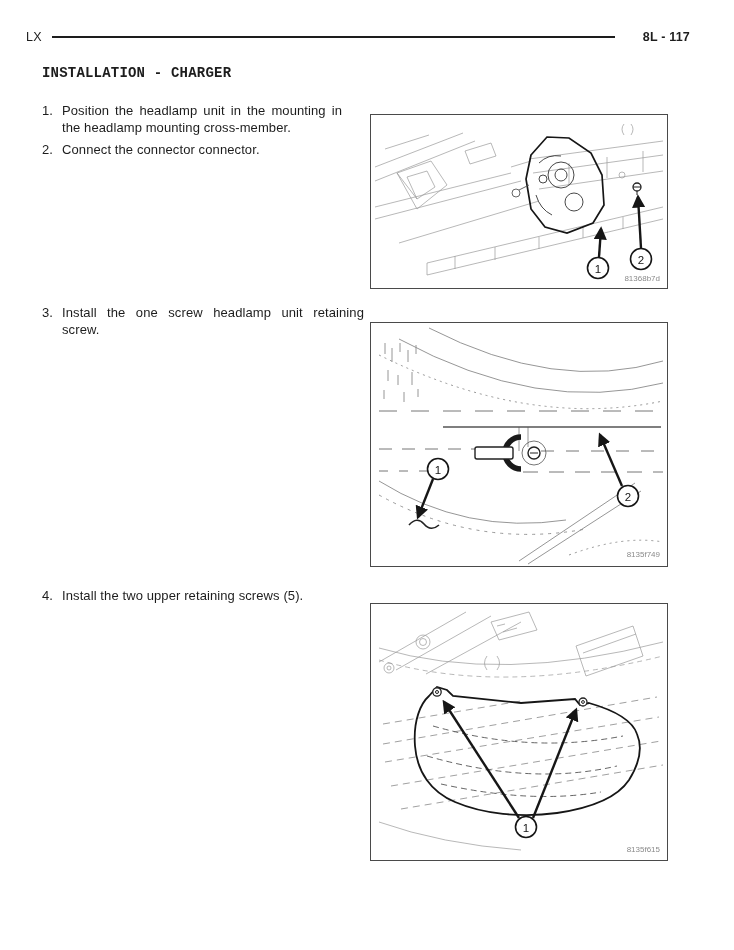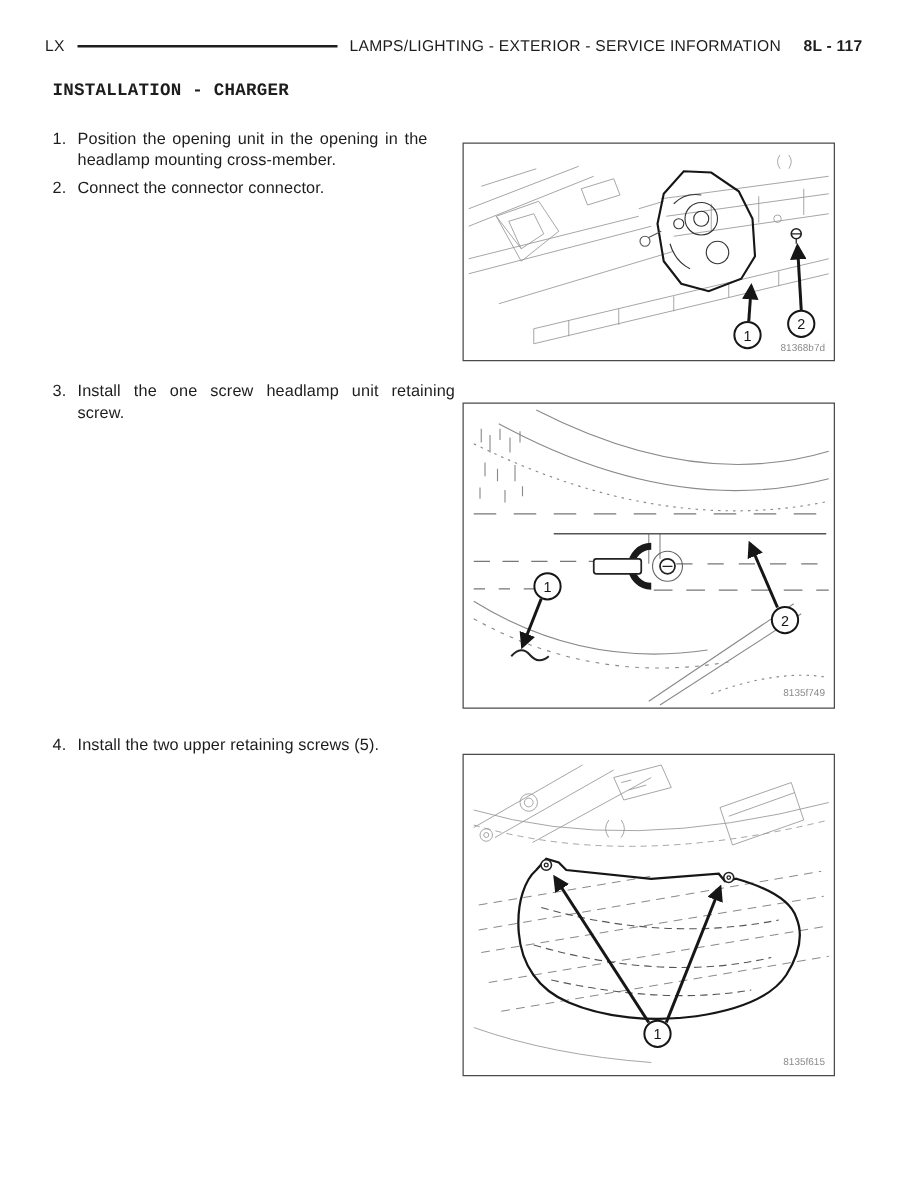--- a/index.html
+++ b/index.html
@@ -2,21 +2,21 @@
 <html><head>
 <meta charset="utf-8">
 <style>
   html,body{margin:0;padding:0;}
   body{
     width:734px;height:950px;background:#ffffff;position:relative;overflow:hidden;
     font-family:"Liberation Sans","DejaVu Sans",sans-serif;color:#1d1d1d;
   }
   .page{position:absolute;inset:0;background:#fff;}
   
-  .hdr{position:absolute;top:30px;left:36px;right:44px;display:flex;align-items:center;
+  .hdr{position:absolute;top:30px;left:26px;right:44px;display:flex;align-items:center;
        font-size:12.5px;letter-spacing:.2px;white-space:nowrap;}
   .hdr .model{margin-right:10px;}
   .hdr .rule{flex:1;height:0;border-top:2px solid #1d1d1d;margin-right:10px;}
   .hdr .ptitle{margin-right:0;}
   .hdr .pnum{margin-left:18px;font-weight:bold;}
   
   .sec-title{position:absolute;top:65px;left:42px;font-size:14px;font-weight:bold;letter-spacing:.2px;font-family:Liberation Mono, monospace;}
   
   .steps{position:absolute;left:42px;width:300px;}
   .steps-12{top:102px;}
@@ -41,30 +41,29 @@
   .figcode{font-family:"Liberation Sans","DejaVu Sans",sans-serif;font-size:8px;fill:#8a8a8a;text-anchor:end;}
 </style>
 </head>
 <body>
 
 <div class="page">
 
   <div class="hdr">
     <span class="model">LX</span>
     <span class="rule"></span>
-    <span class="ptitle">LAMPS/LIGHTING - EXTERIOR - SERVICE INFORMATION</span>
     <span class="pnum">8L - 117</span>
   </div>
 
   <div class="sec-title">INSTALLATION - CHARGER</div>
 
   <div class="steps steps-12">
     <div class="step">
       <span class="n">1.</span>
-      <span class="t">Position the opening unit in the opening in the headlamp mounting cross-member.</span>
+      <span class="t">Position the headlamp unit in the mounting in the headlamp mounting cross-member.</span>
     </div>
     <div class="step">
       <span class="n">2.</span>
       <span class="t">Connect the connector connector.</span>
     </div>
   </div>
 
   <div class="steps step3">
     <div class="step">
       <span class="n">3.</span>

